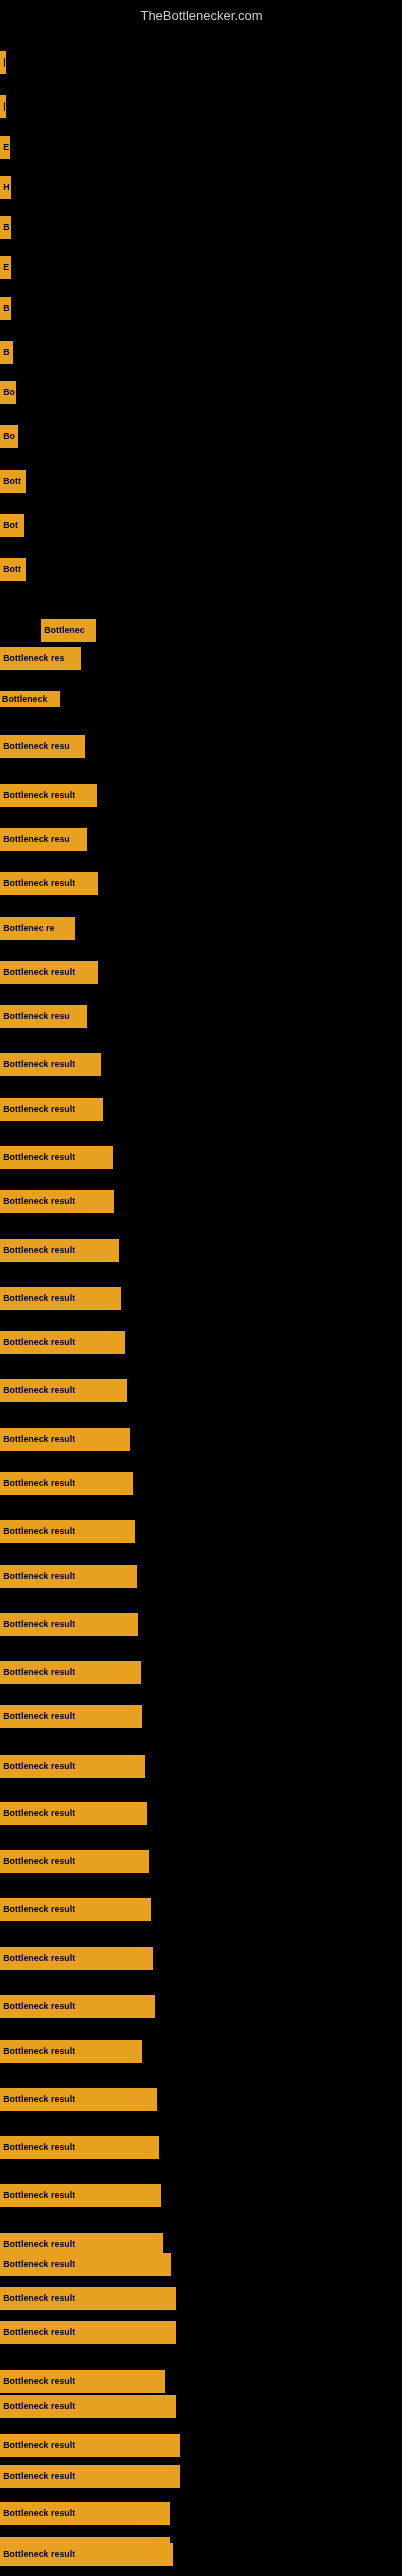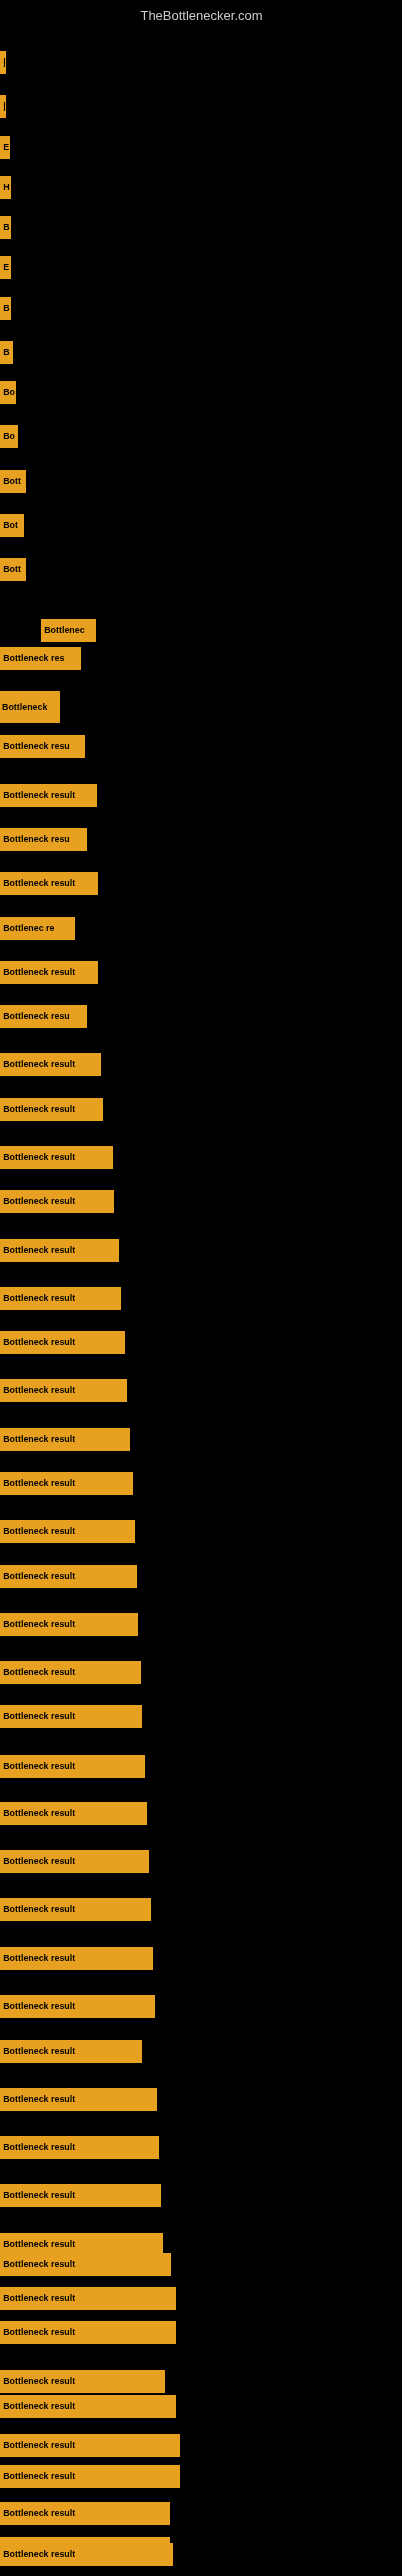--- a/index.html
+++ b/index.html
@@ -66,21 +66,21 @@
     <div style="position: absolute; left: 0px; top: 531px; display: flex; align-items: center;">
       <div style="background-color: rgb(232, 160, 32); color: rgb(0, 0, 0); height: 22.5px; width: 26px; display: flex; align-items: center; padding: 0px 3.2px; font-size: 8.9px; font-weight: bold; white-space: nowrap; overflow: hidden;">Bott</div>
     </div>
     <div style="position: absolute; left: 0px; top: 592px; display: flex; align-items: center; margin-left: 41px;">
       <div style="background-color: rgb(232, 160, 32); color: rgb(0, 0, 0); height: 22.5px; width: 55px; display: flex; align-items: center; padding: 0px 3.2px; font-size: 8.9px; font-weight: bold; white-space: nowrap; overflow: hidden;">Bottlenec</div>
     </div>
     <div style="position: absolute; left: 0px; top: 620px; display: flex; align-items: center;">
       <div style="background-color: rgb(232, 160, 32); color: rgb(0, 0, 0); height: 22.5px; width: 81px; display: flex; align-items: center; padding: 0px 3.2px; font-size: 8.9px; font-weight: bold; white-space: nowrap; overflow: hidden;">Bottleneck res</div>
     </div>
     <div style="position: absolute; left: 0px; top: 664px; display: flex; align-items: center;">
-      <div style="background-color: rgb(232, 160, 32); color: rgb(0, 0, 0); height: 32px; width: 60px; display: flex; align-items: center; padding: 0px 2px; font-size: 8.9px; font-weight: bold; white-space: nowrap; overflow: hidden;">Bottleneck</div>
+      <div style="background-color: rgb(232, 160, 32); color: rgb(0, 0, 0); height: 16px; width: 60px; display: flex; align-items: center; padding: 0px 2px; font-size: 8.9px; font-weight: bold; white-space: nowrap; overflow: hidden;">Bottleneck</div>
     </div>
     <div style="position: absolute; left: 0px; top: 708px; display: flex; align-items: center;">
       <div style="background-color: rgb(232, 160, 32); color: rgb(0, 0, 0); height: 22.5px; width: 85px; display: flex; align-items: center; padding: 0px 3.2px; font-size: 8.9px; font-weight: bold; white-space: nowrap; overflow: hidden;">Bottleneck resu</div>
     </div>
     <div style="position: absolute; left: 0px; top: 757px; display: flex; align-items: center;">
       <div style="background-color: rgb(232, 160, 32); color: rgb(0, 0, 0); height: 22.5px; width: 97px; display: flex; align-items: center; padding: 0px 3.2px; font-size: 8.9px; font-weight: bold; white-space: nowrap; overflow: hidden;">Bottleneck result</div>
     </div>
     <div style="position: absolute; left: 0px; top: 801px; display: flex; align-items: center;">
       <div style="background-color: rgb(232, 160, 32); color: rgb(0, 0, 0); height: 22.5px; width: 87px; display: flex; align-items: center; padding: 0px 3.2px; font-size: 8.9px; font-weight: bold; white-space: nowrap; overflow: hidden;">Bottleneck resu</div>
     </div>

